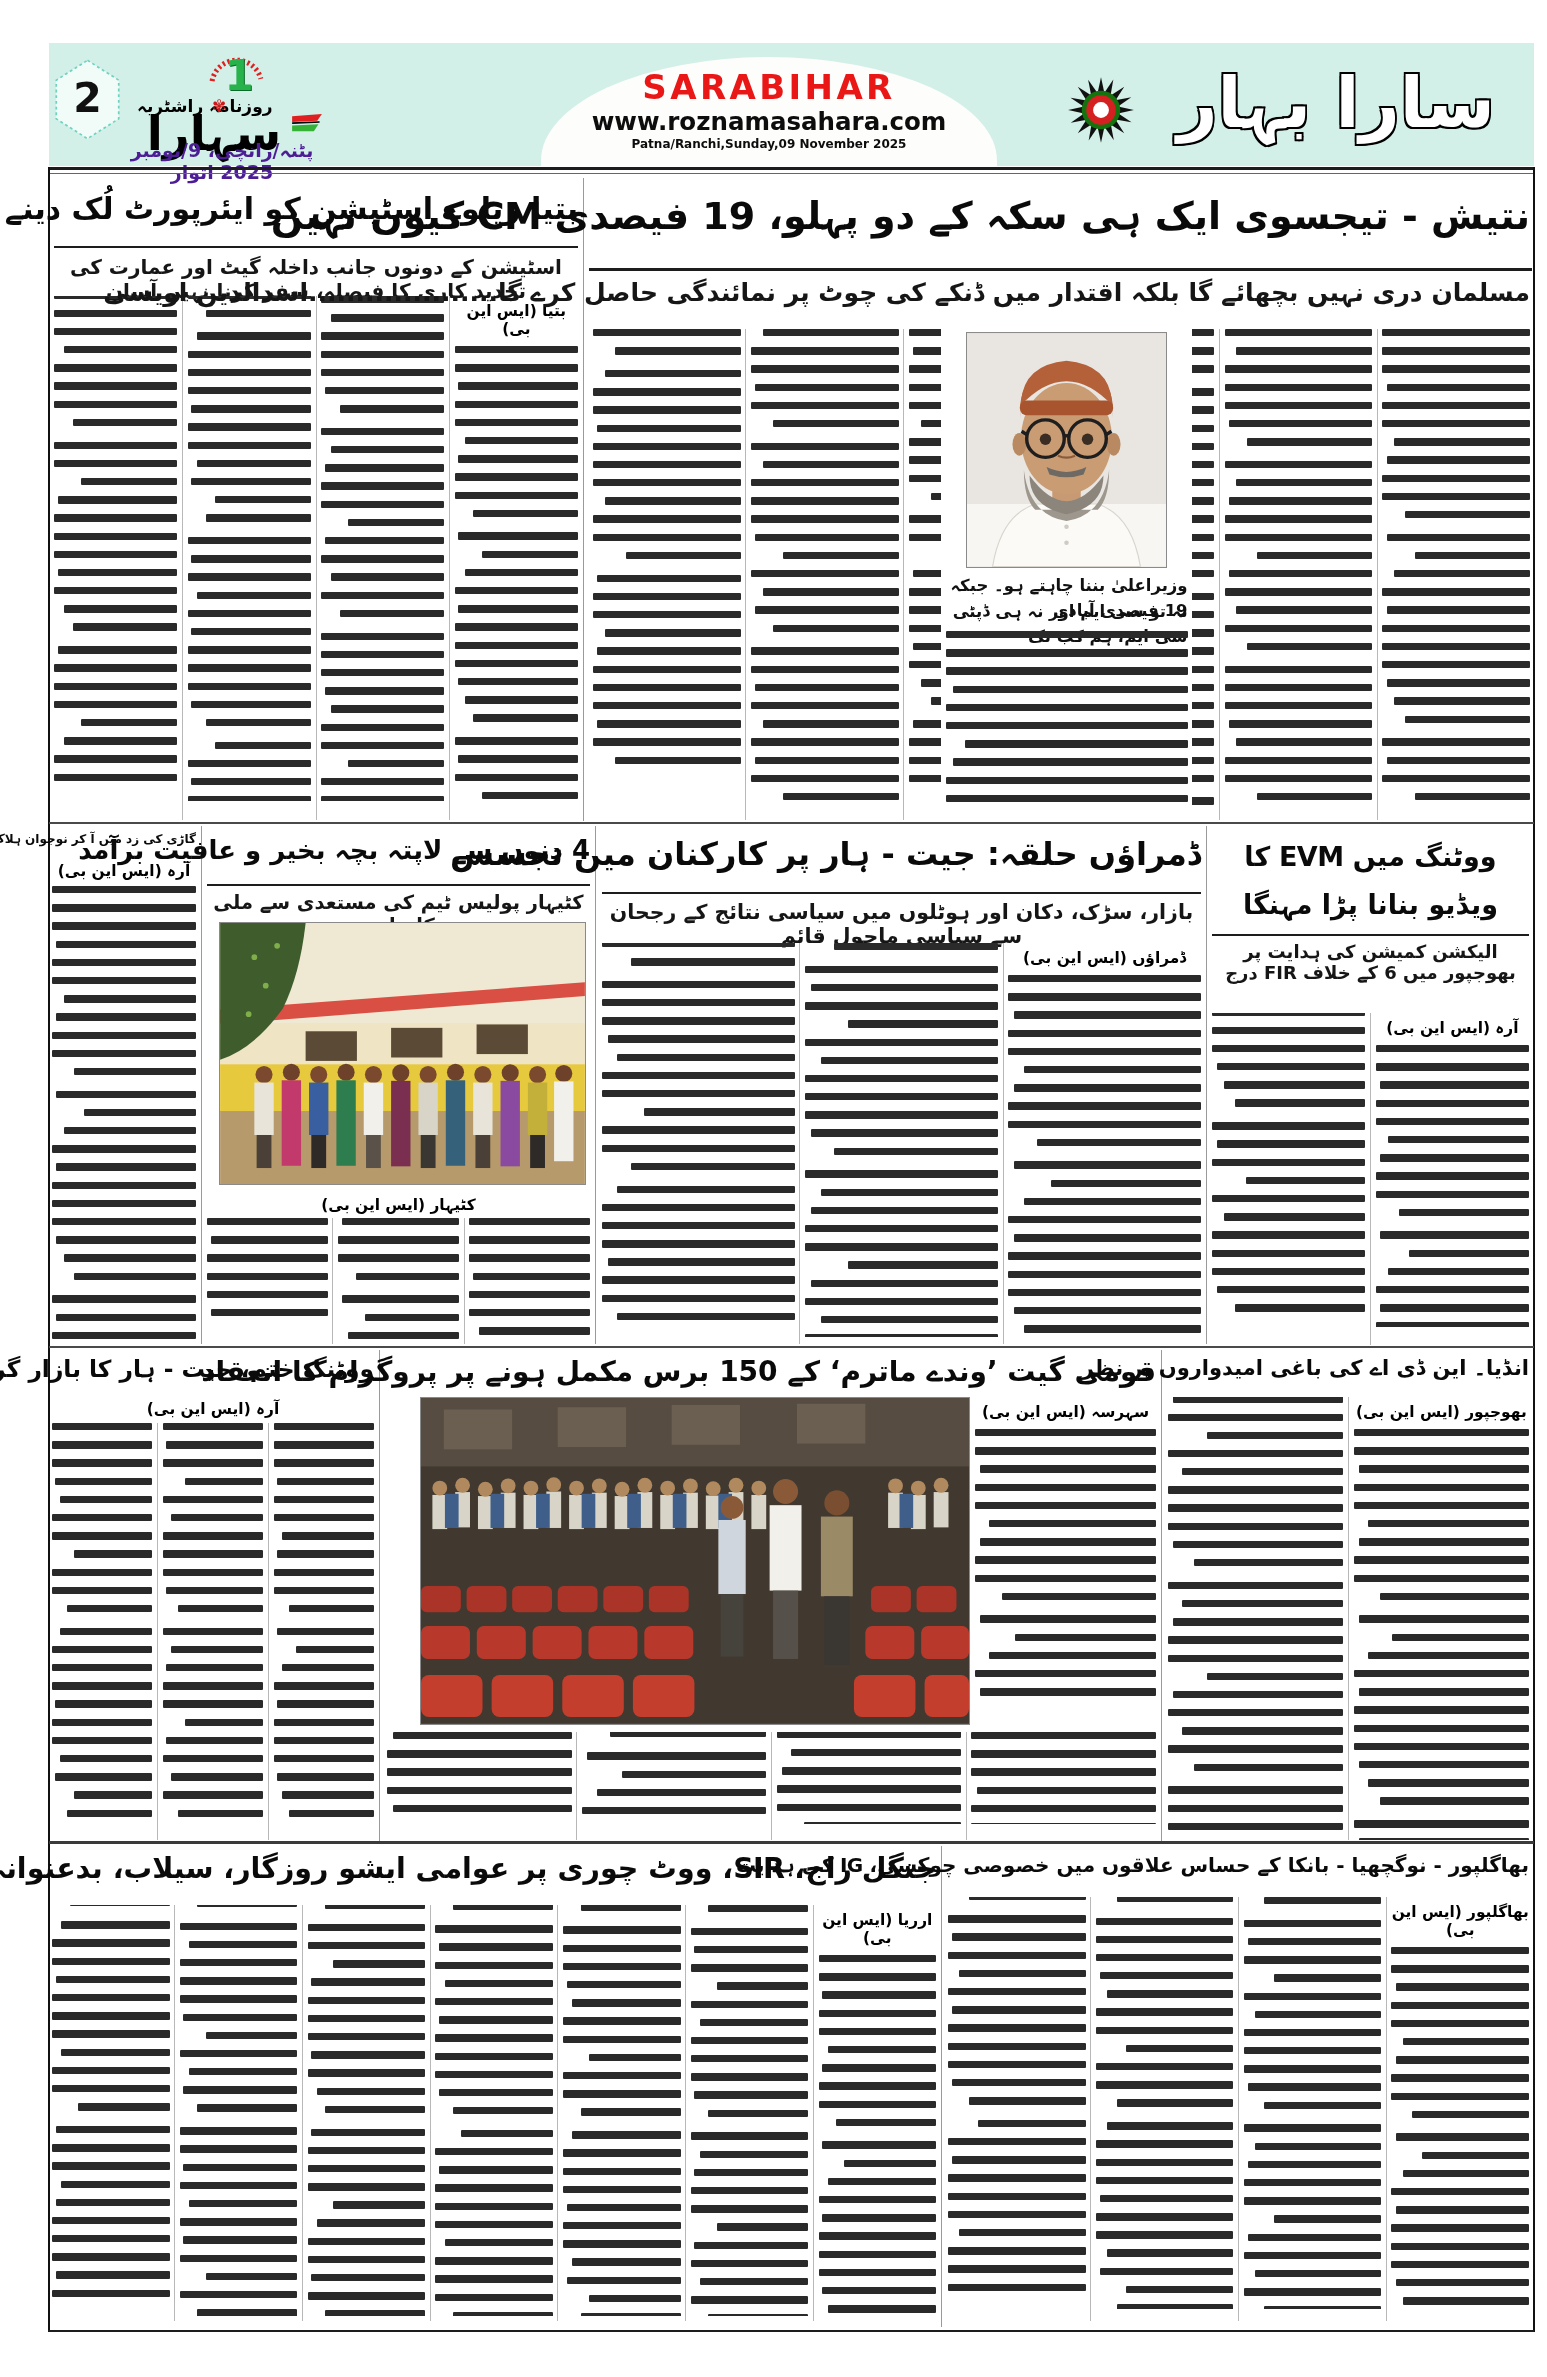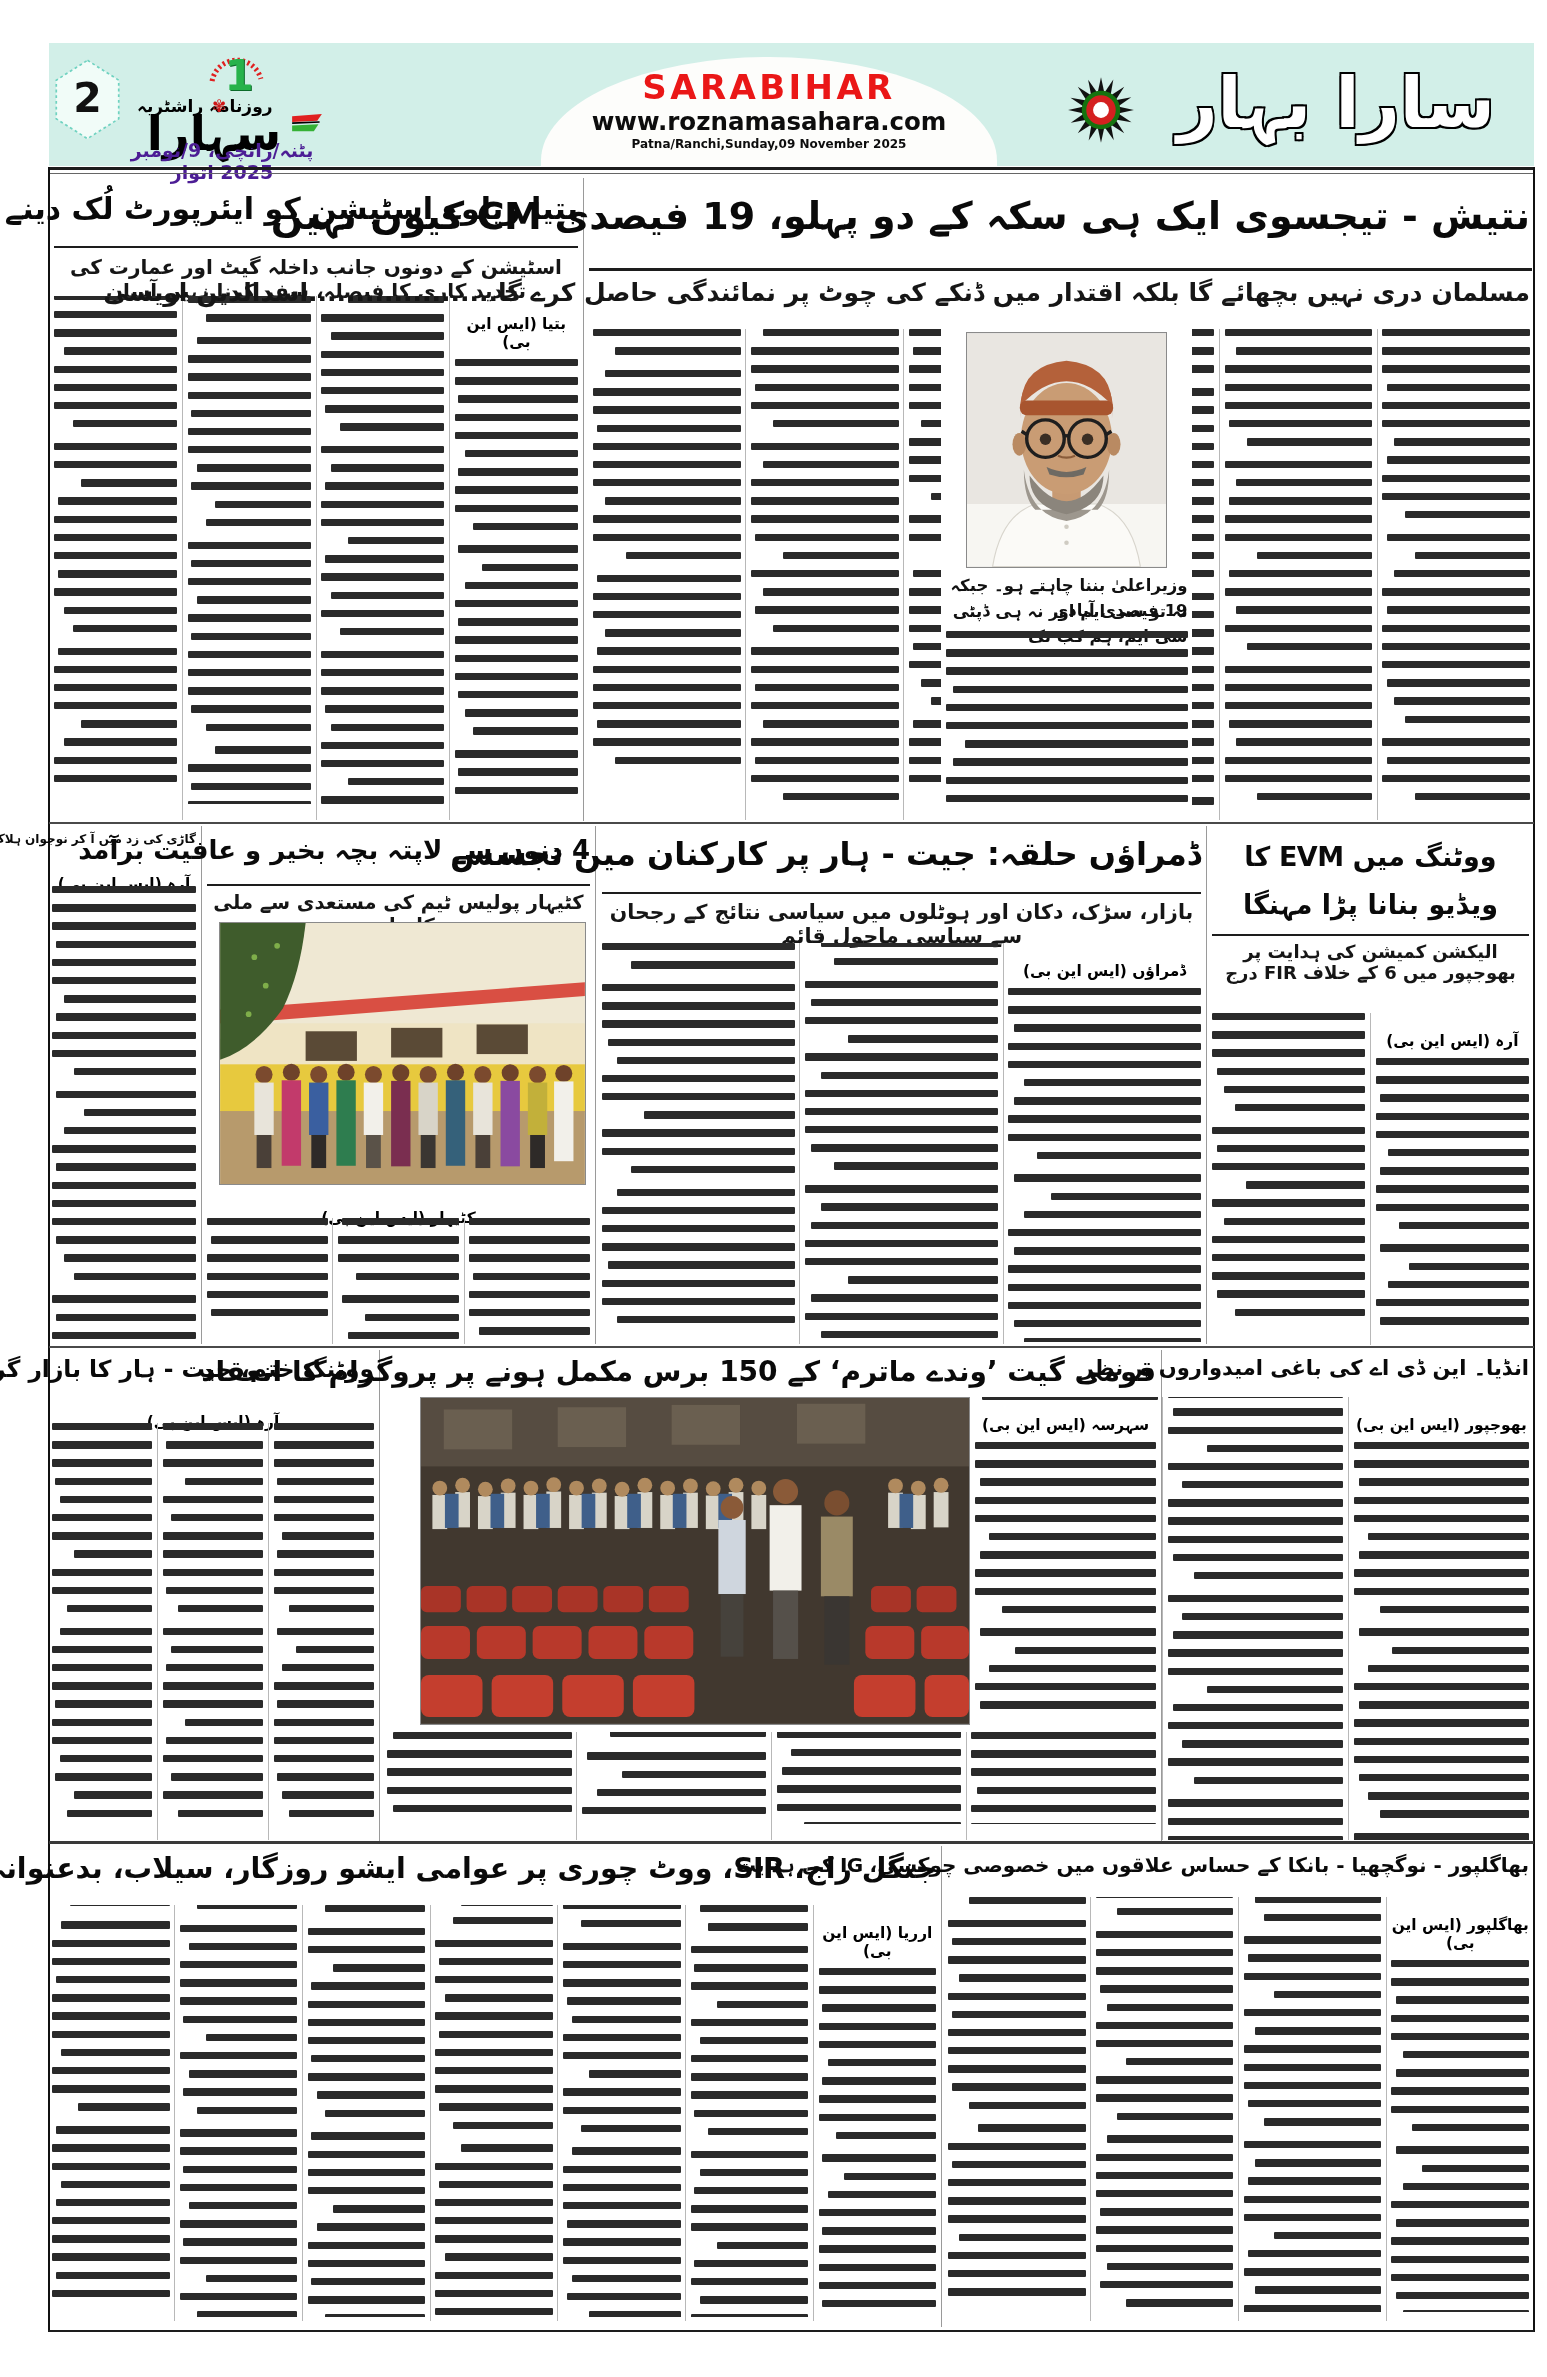--- a/index.html
+++ b/index.html
@@ -2,21 +2,21 @@
 <html style="font-size:9px"><head>
 <meta charset="utf-8">
 <style>
   html,body{margin:0;padding:0;background:#fff;}
   #paper{position:relative;width:1548px;height:2377px;background:#fff;overflow:hidden;
          font-family:"DejaVu Sans",sans-serif;color:#111;}
   .abs{position:absolute;}
   .rtl{direction:rtl;unicode-bidi:plaintext;}
   .hl{font-weight:900;text-align:center;white-space:nowrap;letter-spacing:-0.6px;color:#0a0a0a;}
   .sub{font-weight:bold;text-align:center;color:#161616;}
-  .byline{font-weight:bold;font-size:15.4px;text-align:center;margin:19px 0 8px;color:#000;}
+  .byline{font-weight:bold;font-size:15.4px;text-align:center;margin:6px 0 8px;color:#000;}
   .rule{background:#1d1d1d;}
   .grule{background:#666;}
   .vline{background:#9a9a9a;width:1.1px;}
   .body-cols{direction:rtl;column-gap:10.3px;column-rule:0.6px solid #b8b8b8;}
   .ln{height:7.4px;background:#2a2a2a;margin-bottom:10.8px;border-radius:1.1px;}
   .ln:nth-of-type(4n){width:97%;}
   .ln:nth-of-type(7n){width:92%;}
   .ln:nth-of-type(11n){width:85%;margin-bottom:15.4px;}
   .ln:nth-of-type(13n){width:78%;}
   .caption-line{font-size:16.5px;font-weight:bold;line-height:25px;text-align:right;}

